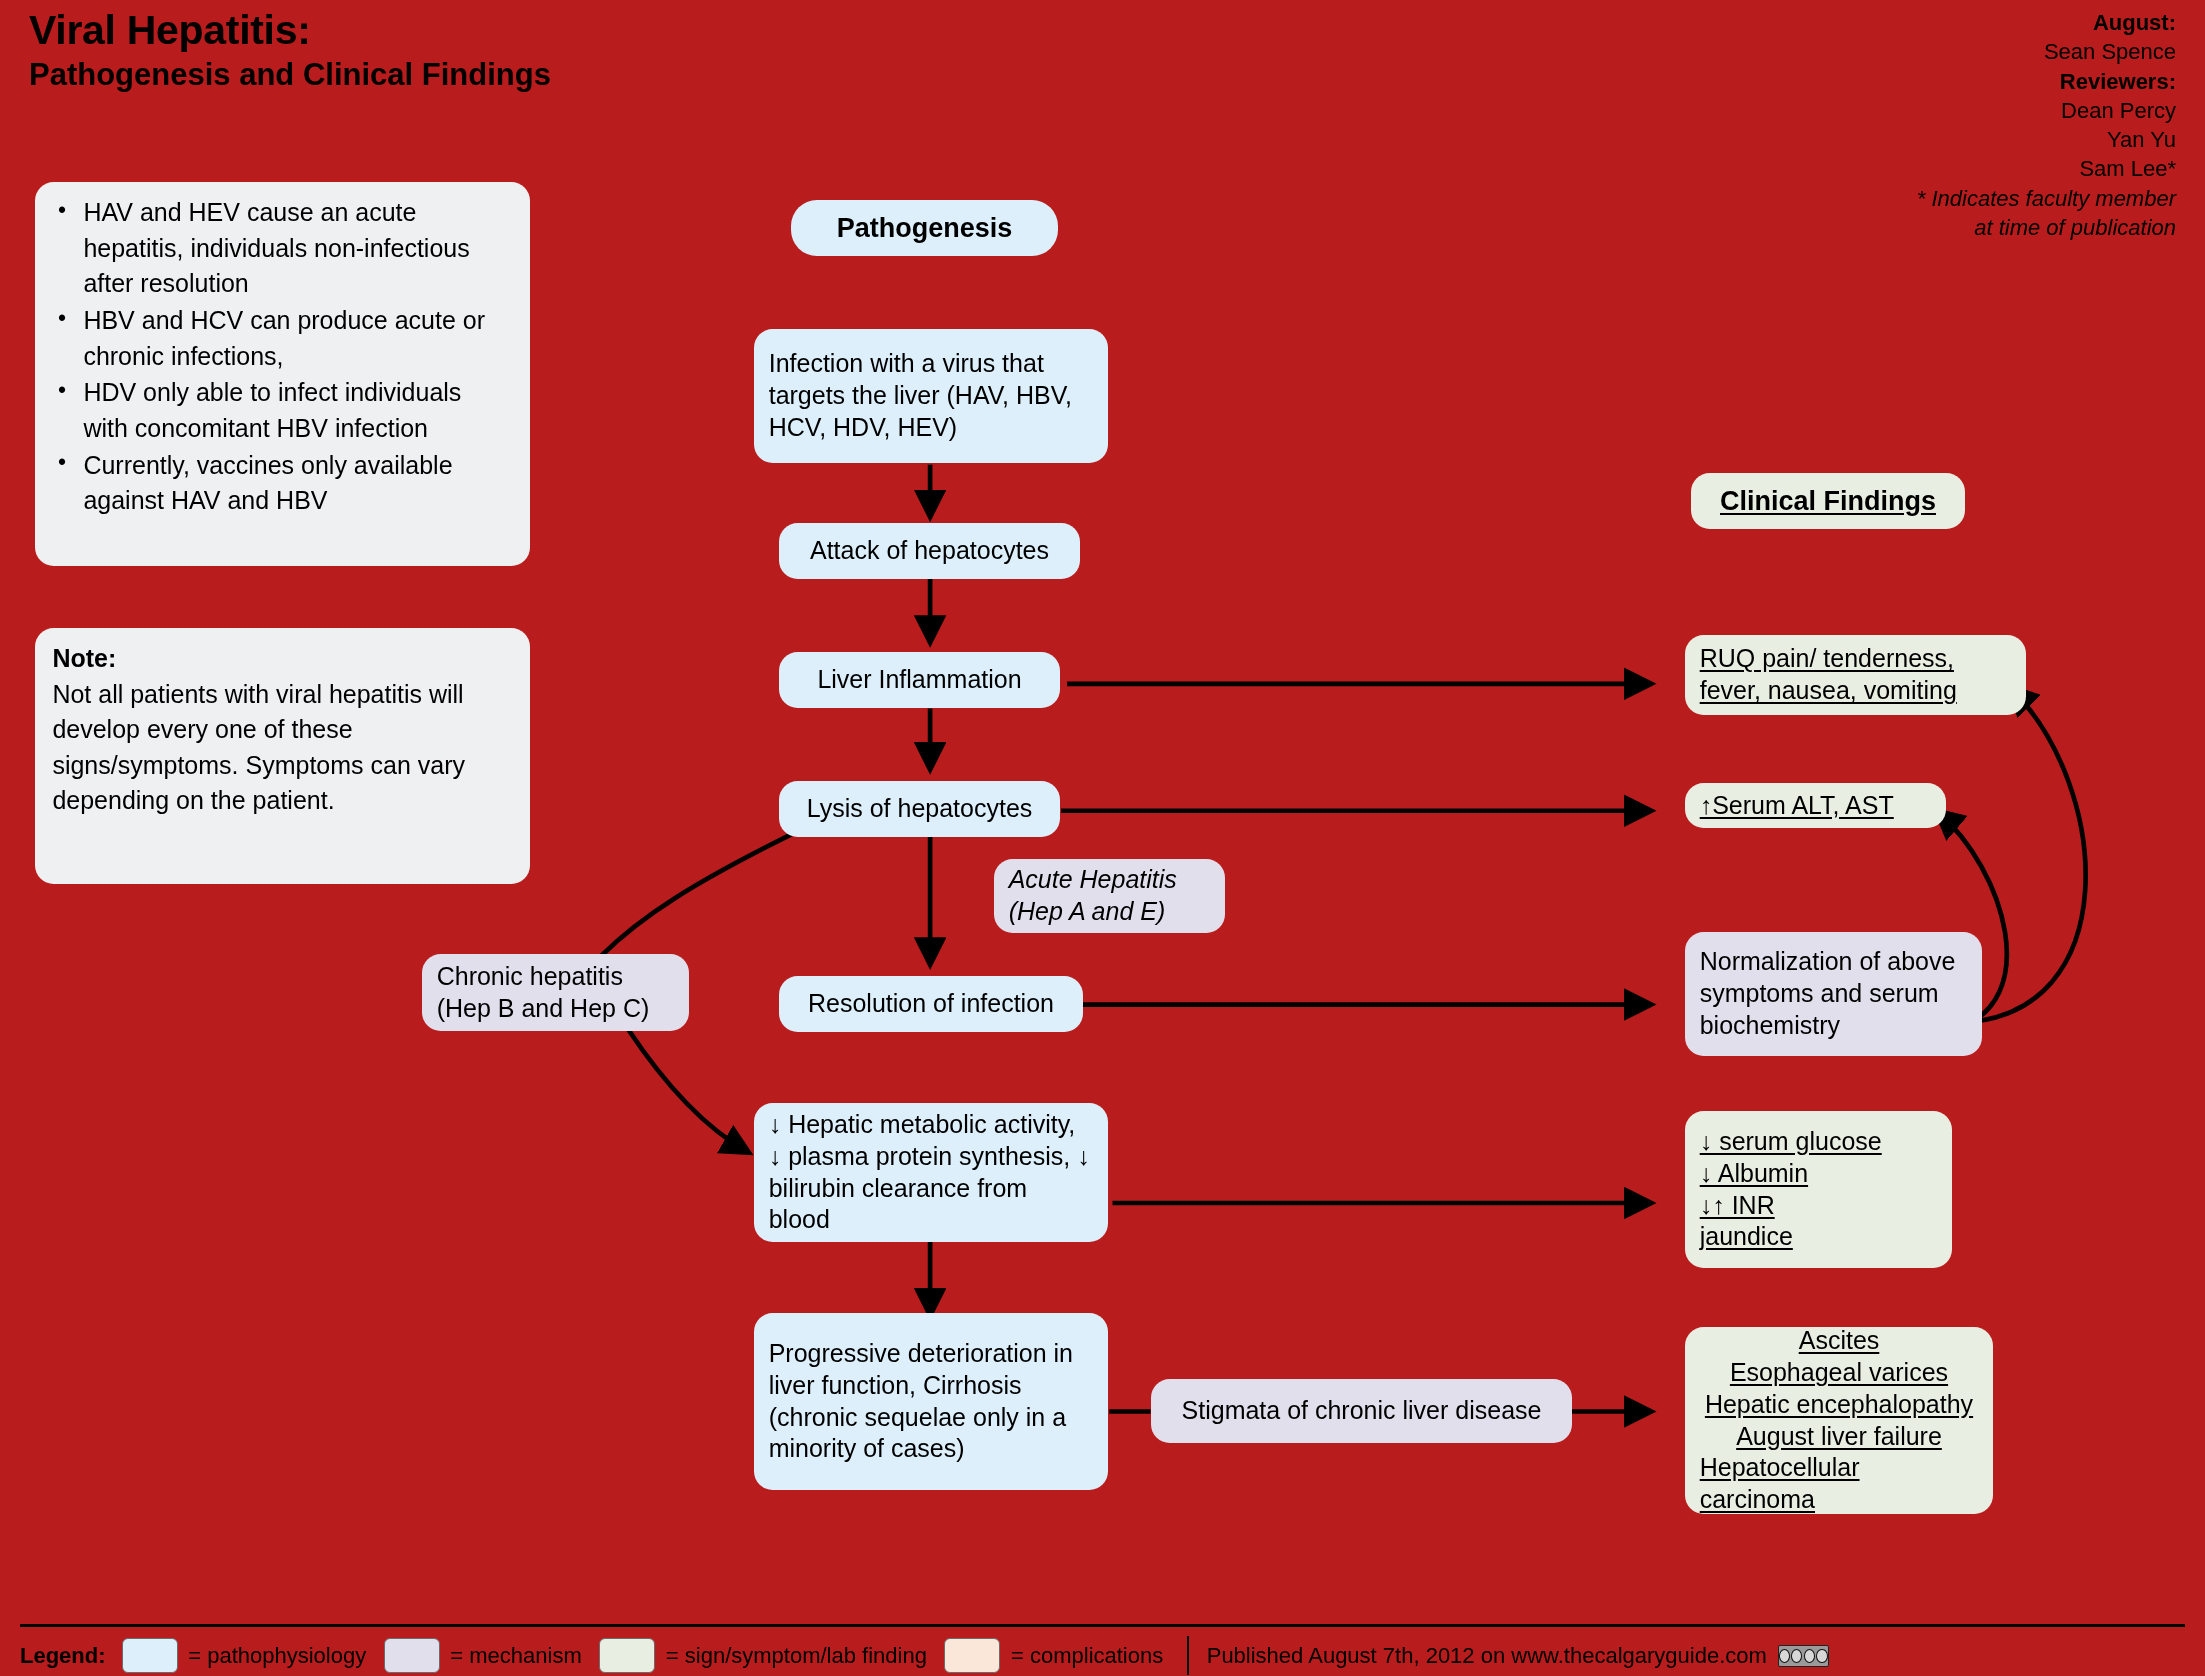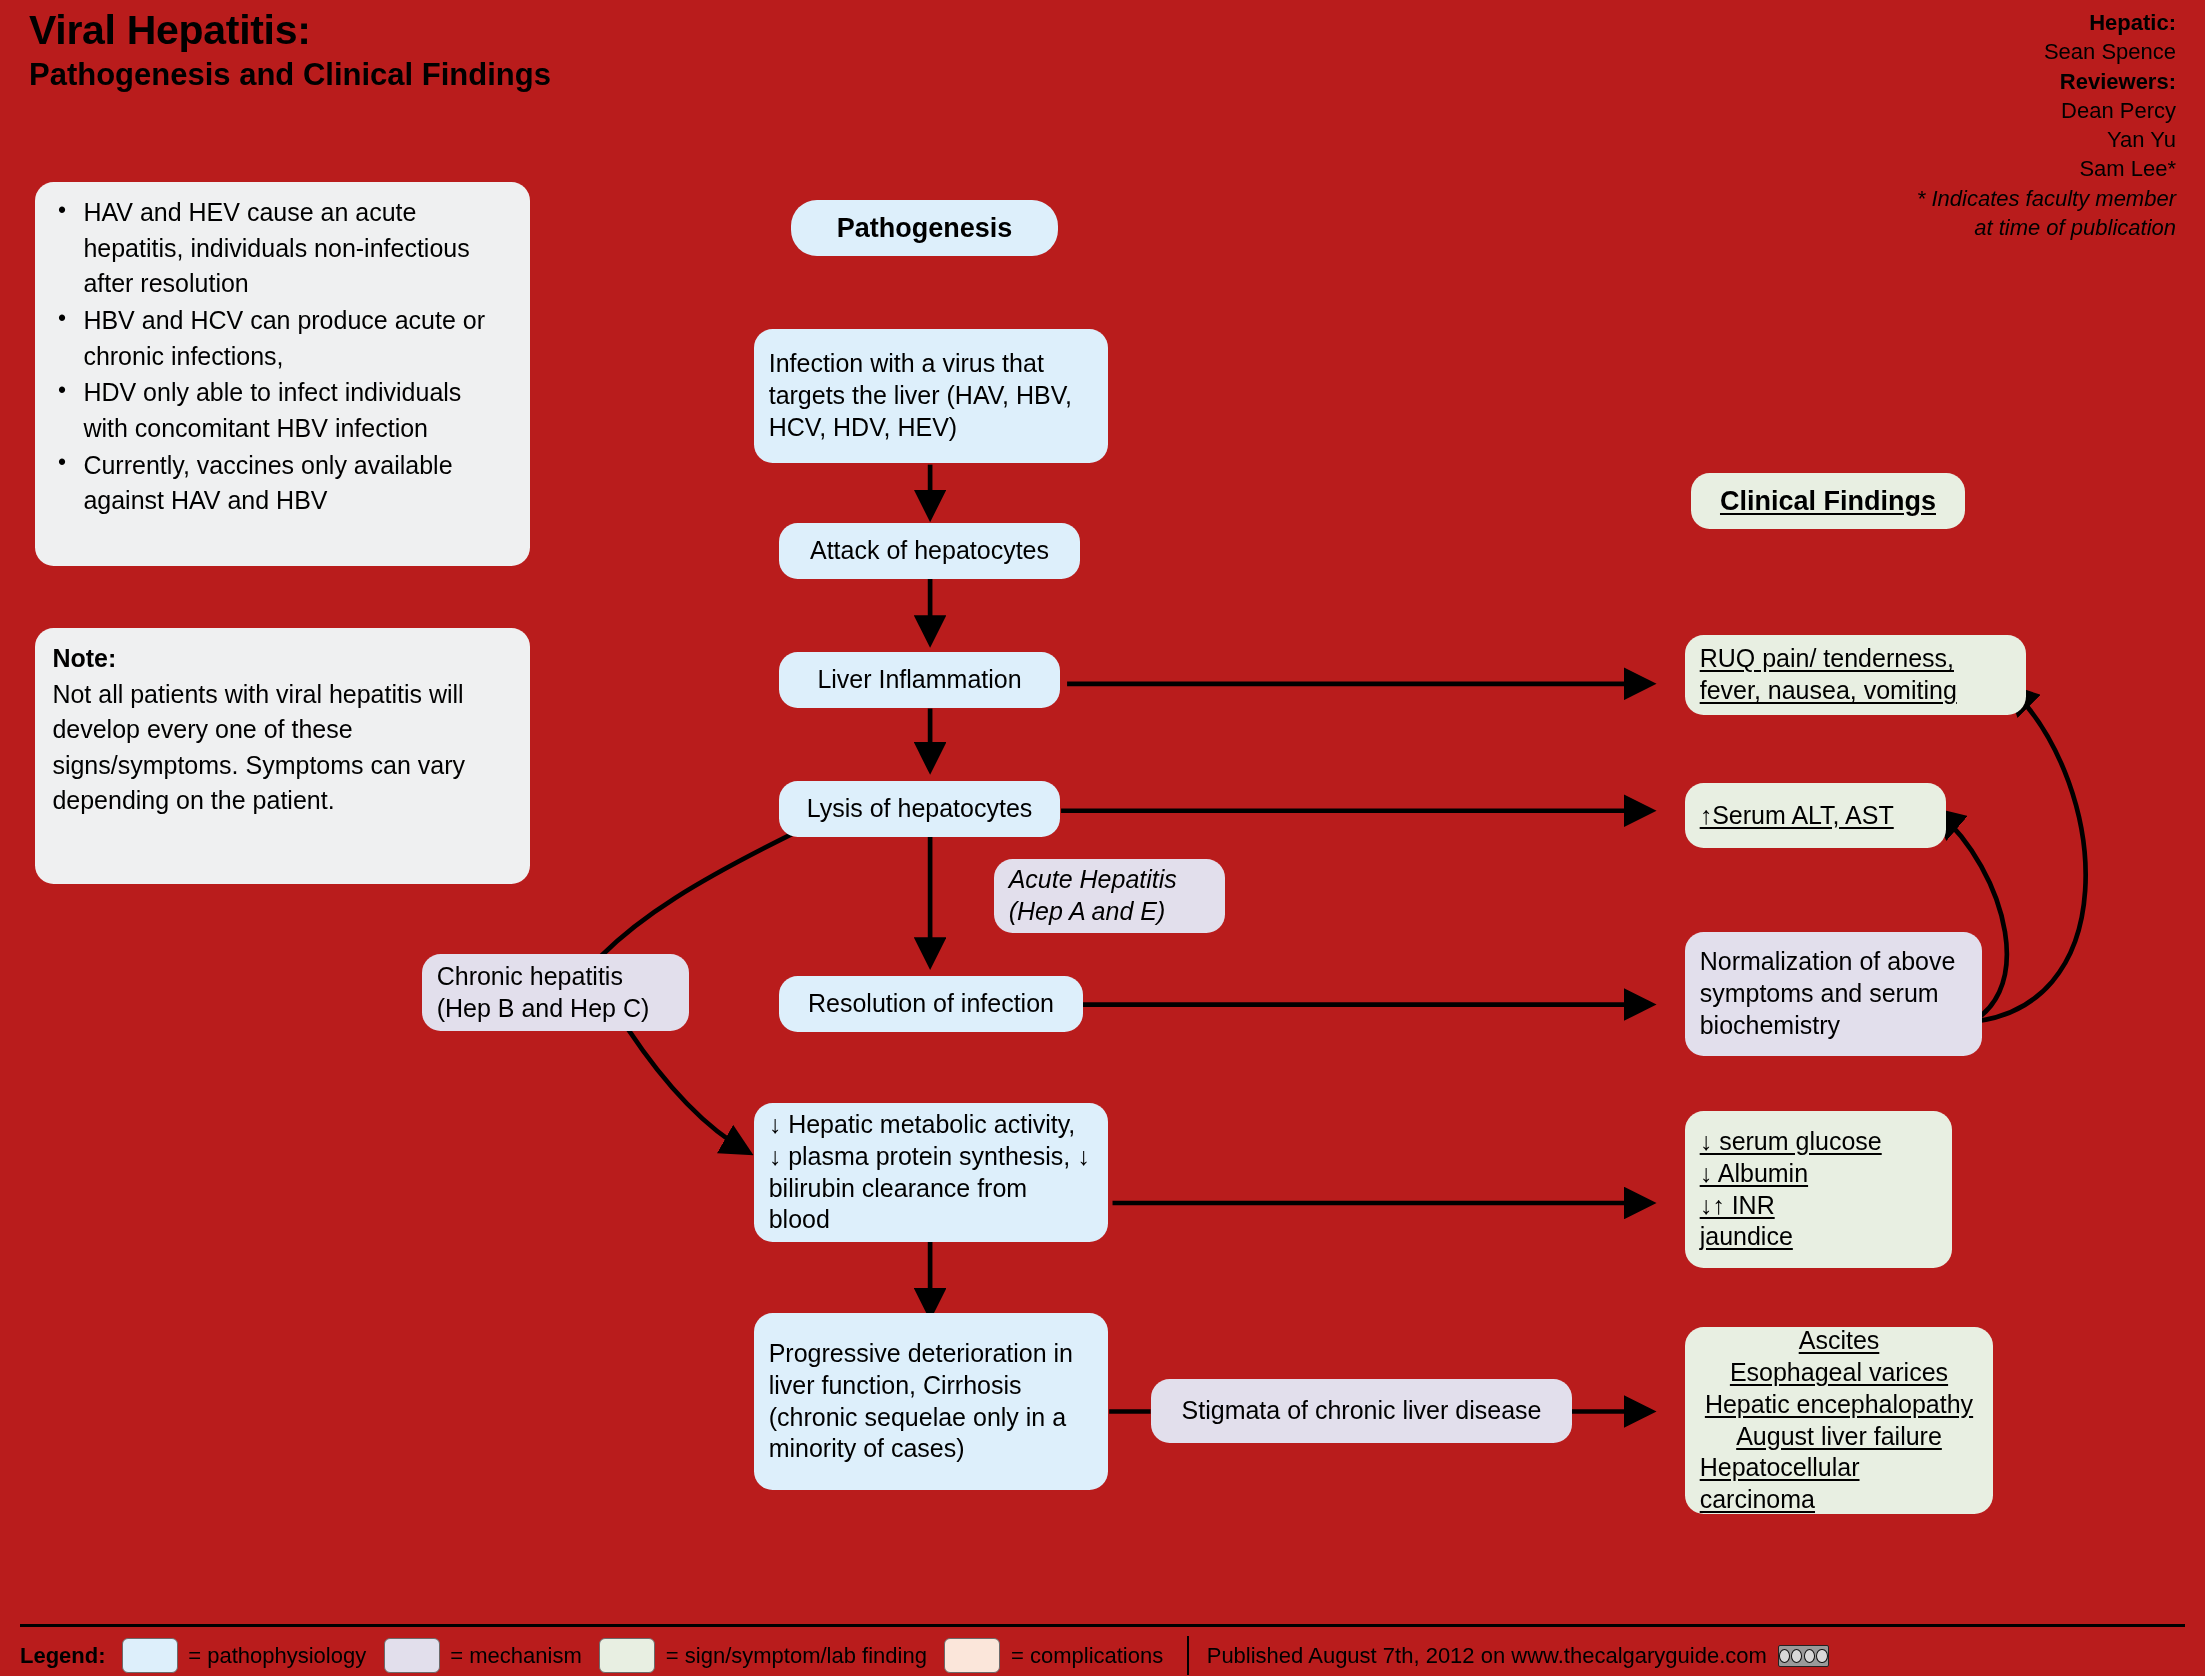--- a/index.html
+++ b/index.html
@@ -170,21 +170,21 @@
 <body>
 
 <div id="page">
 
   <div id="title-block">
     <div id="main-title">Viral Hepatitis:</div>
     <div id="sub-title">Pathogenesis and Clinical Findings</div>
   </div>
 
   <div id="credits">
-    <div class="lbl">Hepatic:</div>
+    <div class="lbl">August:</div>
     <div>Sean Spence</div>
     <div class="lbl">Reviewers:</div>
     <div>Dean Percy</div>
     <div>Yan Yu</div>
     <div>Sam Lee*</div>
     <div class="ital">* Indicates faculty member</div>
     <div class="ital">at time of publication</div>
   </div>
 
   <div class="infobox" id="info-bullets" style="left:35px; top:182px; width:495px; height:384px;">
@@ -252,21 +252,21 @@
   <div class="node patho" style="left:754px; top:1103px; width:354px; height:139px;">↓ Hepatic metabolic activity, ↓ plasma protein synthesis, ↓ bilirubin clearance from blood</div>
 
   <div class="node patho" style="left:754px; top:1313px; width:354px; height:177px;">Progressive deterioration in liver function, Cirrhosis (chronic sequelae only in a minority of cases)</div>
 
   <div class="node mech center-txt" style="left:1151px; top:1379px; width:421px; height:64px;">Stigmata of chronic liver disease</div>
 
   <div class="node sign" style="left:1685px; top:635px; width:341px; height:80px;">
     <span class="u">RUQ pain/ tenderness, fever, nausea, vomiting</span>
   </div>
 
-  <div class="node sign" style="left:1685px; top:783px; width:261px; height:65px;">
+  <div class="node sign" style="left:1685px; top:783px; width:261px; height:45px;">
     <span class="u">↑Serum ALT, AST</span>
   </div>
 
   <div class="node mech" style="left:1685px; top:932px; width:297px; height:124px;">Normalization of above symptoms and serum biochemistry</div>
 
   <div class="node sign" style="left:1685px; top:1111px; width:267px; height:157px; align-items:flex-start; flex-direction:column; justify-content:center;">
     <span class="u">↓ serum glucose </span>
     <span class="u">↓ Albumin</span>
     <span class="u">↓↑ INR</span>
     <span class="u">jaundice</span>

